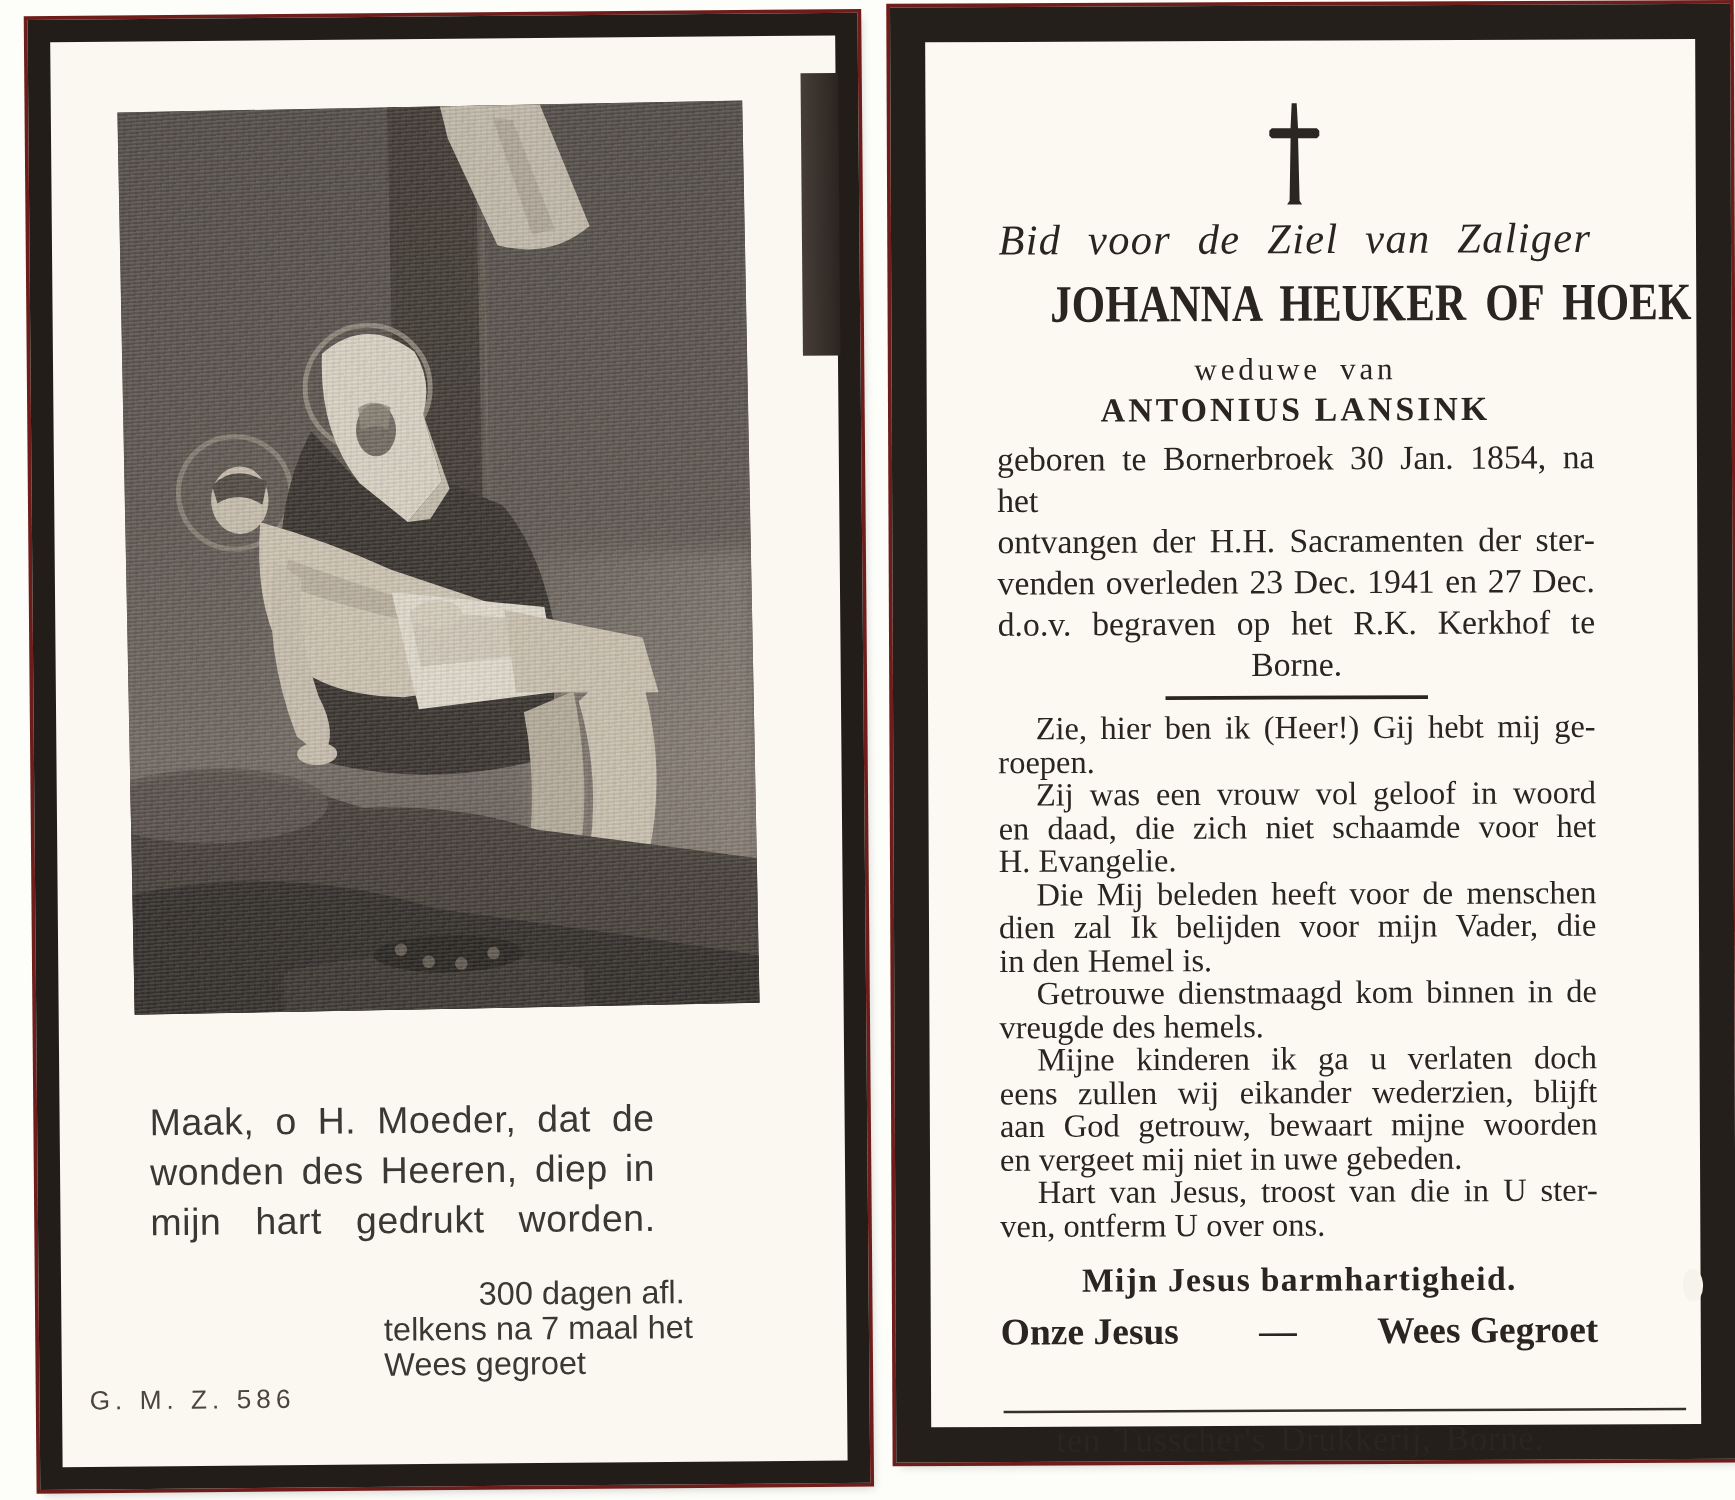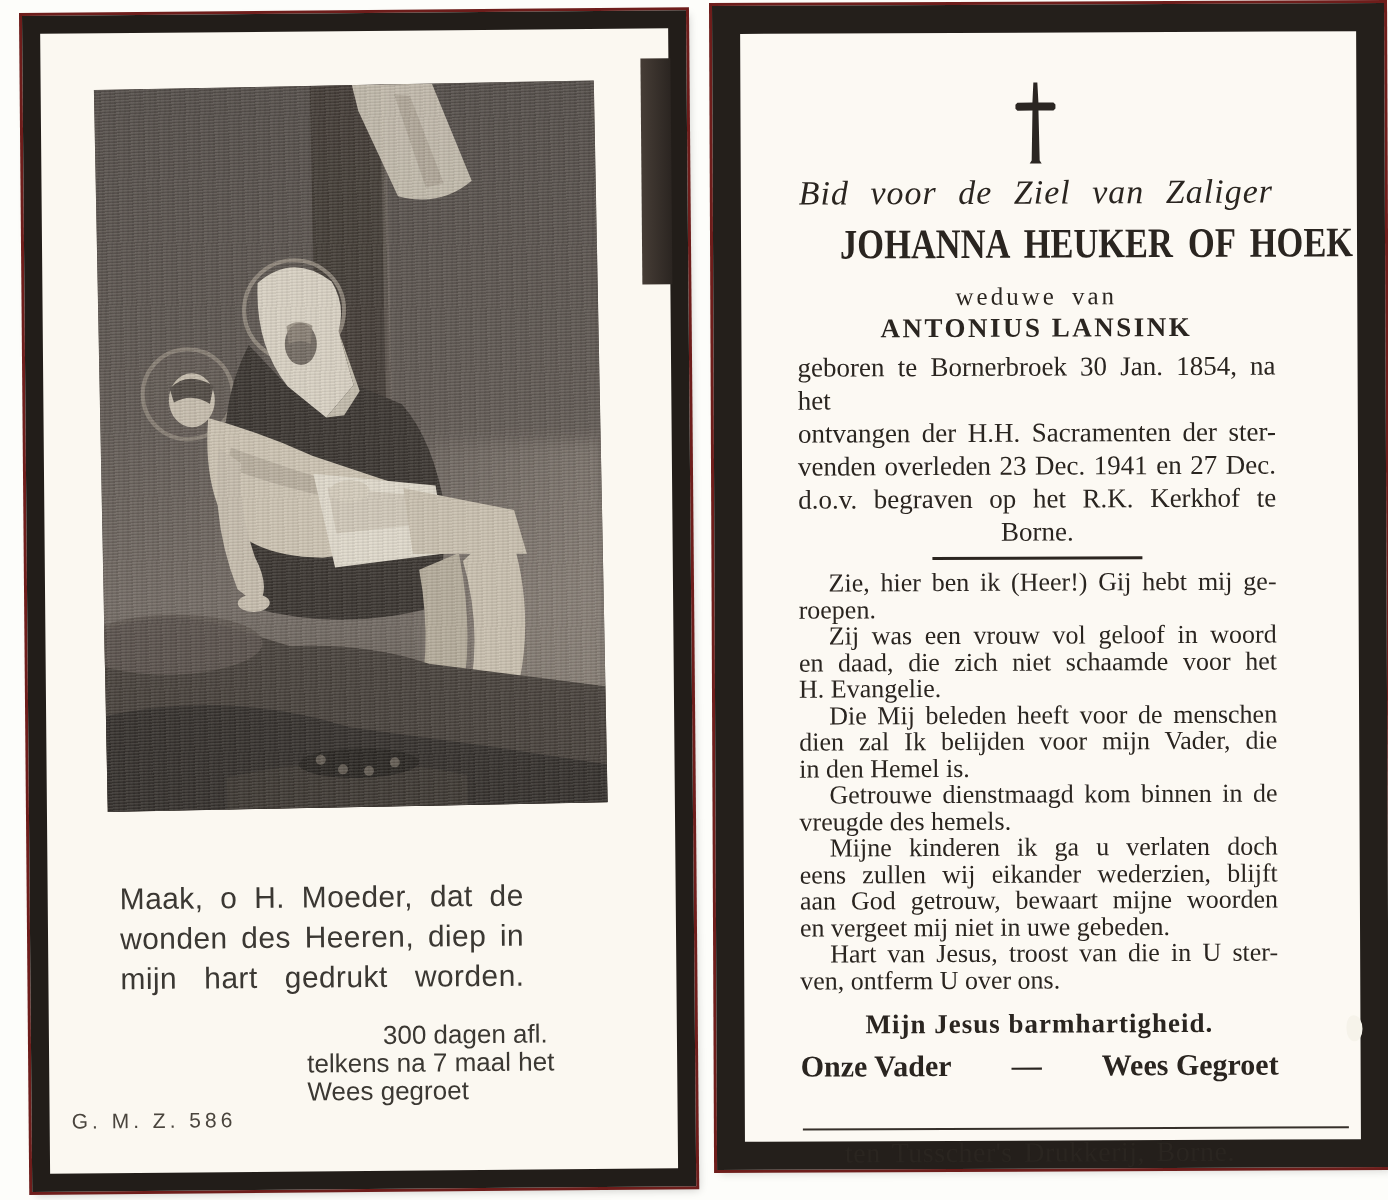--- a/index.html
+++ b/index.html
@@ -240,21 +240,21 @@
         <div class="jl">aan God getrouw, bewaart mijne woorden</div>
         <div class="jl last">en vergeet mij niet in uwe gebeden.</div>
 
         <div class="jl ind">Hart van Jesus, troost van die in U ster-</div>
         <div class="jl last">ven, ontferm U over ons.</div>
       </div>
 
       <div class="mercy">Mijn Jesus barmhartigheid.</div>
 
       <div class="prayrow">
-        <span>Onze Vader</span>
+        <span>Onze Jesus</span>
         <span>—</span>
         <span>Wees Gegroet</span>
       </div>
 
       <div class="prule"></div>
       <div class="printer">ten Tusscher's Drukkerij, Borne.</div>
     </div>
 
     <div class="chip"></div>
   </div>

